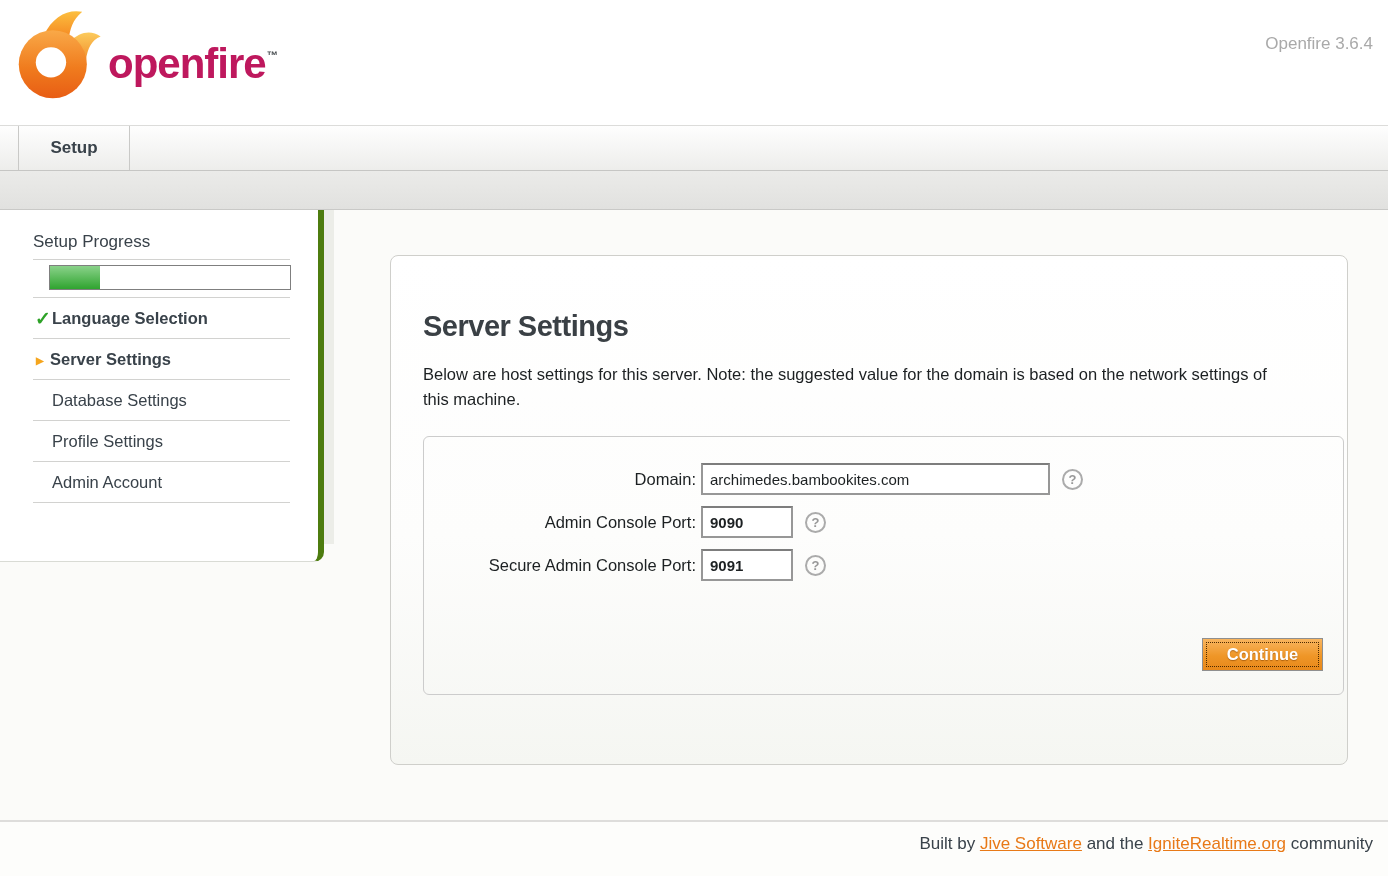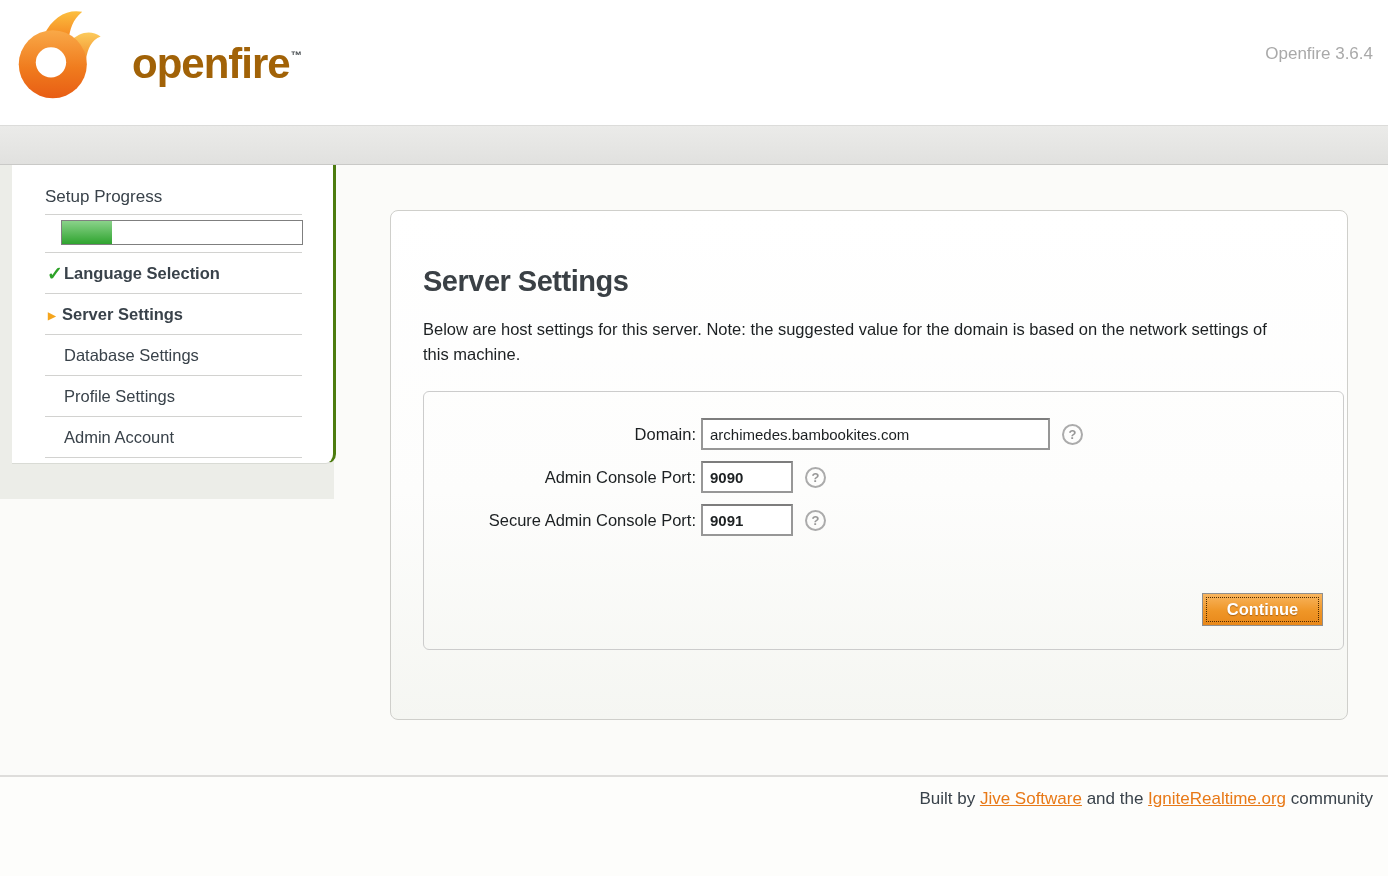--- a/index.html
+++ b/index.html
@@ -4,33 +4,33 @@
 <style>
   * { margin:0; padding:0; box-sizing:border-box; }
   html,body { width:1388px; height:876px; }
   body { font-family:"Liberation Sans", sans-serif; background:#fdfdfb; overflow:hidden; }
   .page { position:relative; width:1388px; height:876px; }
 
   
   .header { position:relative; height:126px; background:#ffffff; border-bottom:1px solid #dcdcda; }
   .logo-wrap { position:absolute; left:16px; top:8px; display:flex; align-items:center; }
   .logo-svg { width:92px; height:94px; }
-  .brand { font-size:42px; font-weight:bold; color:#a16207; letter-spacing:-1px; margin-left:24px; margin-top:18px;text-align:right; }
+  .brand { font-size:42px; font-weight:bold; color:#be185d; letter-spacing:-1px; margin-left:0; margin-top:18px;text-align:right; }
   .brand-tm { font-size:11px; font-weight:bold; color:#3d4347; vertical-align:18px; margin-left:1px; }
-  .version { position:absolute; right:15px; top:44px; font-size:17px; color:#a9a9a9; }
+  .version { position:absolute; right:15px; top:34px; font-size:17px; color:#a9a9a9; }
 
   
   .tabbar { height:45px; background:linear-gradient(#fefefe,#ededeb); border-bottom:1px solid #c6c6c4; display:flex; }
   .tab { margin-left:18px; width:112px; border-left:1px solid #c9c9c7; border-right:1px solid #c9c9c7; display:flex; align-items:center; justify-content:center; font-size:17px; font-weight:bold; color:#39424a; cursor:pointer; }
   .subbar { height:39px; background:linear-gradient(#ebebe9,#e1e1df); border-bottom:1px solid #c9c9c7; }
 
   
   .content { position:relative; height:610px; background:#fbfbf9; }
   .side-band { position:absolute; left:0; top:0; width:334px; height:334px; background:#ecede8; }
-  .sidebar { position:absolute; left:12px; top:0; width:324px; height:299px; background:#ffffff; border-right:3px solid #4d7c0f; border-bottom:1px solid #d9dbd5; border-radius:0 0 10px 0; }
+  .sidebar { position:absolute; left:0; top:0; width:324px; height:352px; background:#ffffff; border-right:6px solid #4d7c0f; border-bottom:1px solid #d9dbd5; border-radius:0 0 10px 0; }
   .side-inner { margin-left:33px; width:257px; }
   .sidebar-title { padding:22px 0 7px 0; font-size:17px; color:#39424a; border-bottom:1px solid #d2d2d0; }
   .progress-wrap { padding:5px 0 7px 16px; border-bottom:1px solid #d2d2d0; }
   .progress-track { width:242px; height:25px; background:#ffffff; border:1px solid #7f7f7f; }
   .progress-fill { height:100%; background:linear-gradient(#8ad28a,#2fa42f); }
   .side-menu { list-style:none; }
   .side-menu li { height:41px; display:flex; align-items:center; padding-left:19px; font-size:16.5px; color:#39424a; border-bottom:1px solid #d2d2d0; }
   .side-menu li.bold { font-weight:bold; }
   .check-icon { color:#2ea228; font-weight:bold; font-size:19px; width:17px; margin-left:-17px; }
   .arrow-icon { color:#f5a51d; font-size:10px; width:14px; margin-left:-16px; padding-top:2px; }
@@ -80,20 +80,23 @@
         <path d="M58 36 C 70 24 82 23 92 30 C 82 34 78 43 76 55 C 70 45 65 40 58 36 Z" fill="url(#flameGrad2)"></path>
         <circle cx="40" cy="60" r="37" fill="url(#ringGrad)"></circle>
         <circle cx="38" cy="58" r="16.5" fill="#ffffff"></circle>
       </svg>
       <span class="brand">openfire</span>
         <sup class="brand-tm">™</sup>
     </div>
     <div class="version">Openfire 3.6.4</div>
   </div>
 
+  <div class="tabbar">
+    <div class="tab">Setup</div>
+  </div>
   <div class="subbar"></div>
 
   <div class="content">
     <div class="side-band"></div>
 
     <div class="sidebar">
       <div class="side-inner">
         <div class="sidebar-title">Setup Progress</div>
         <div class="progress-wrap">
           <div class="progress-track">

